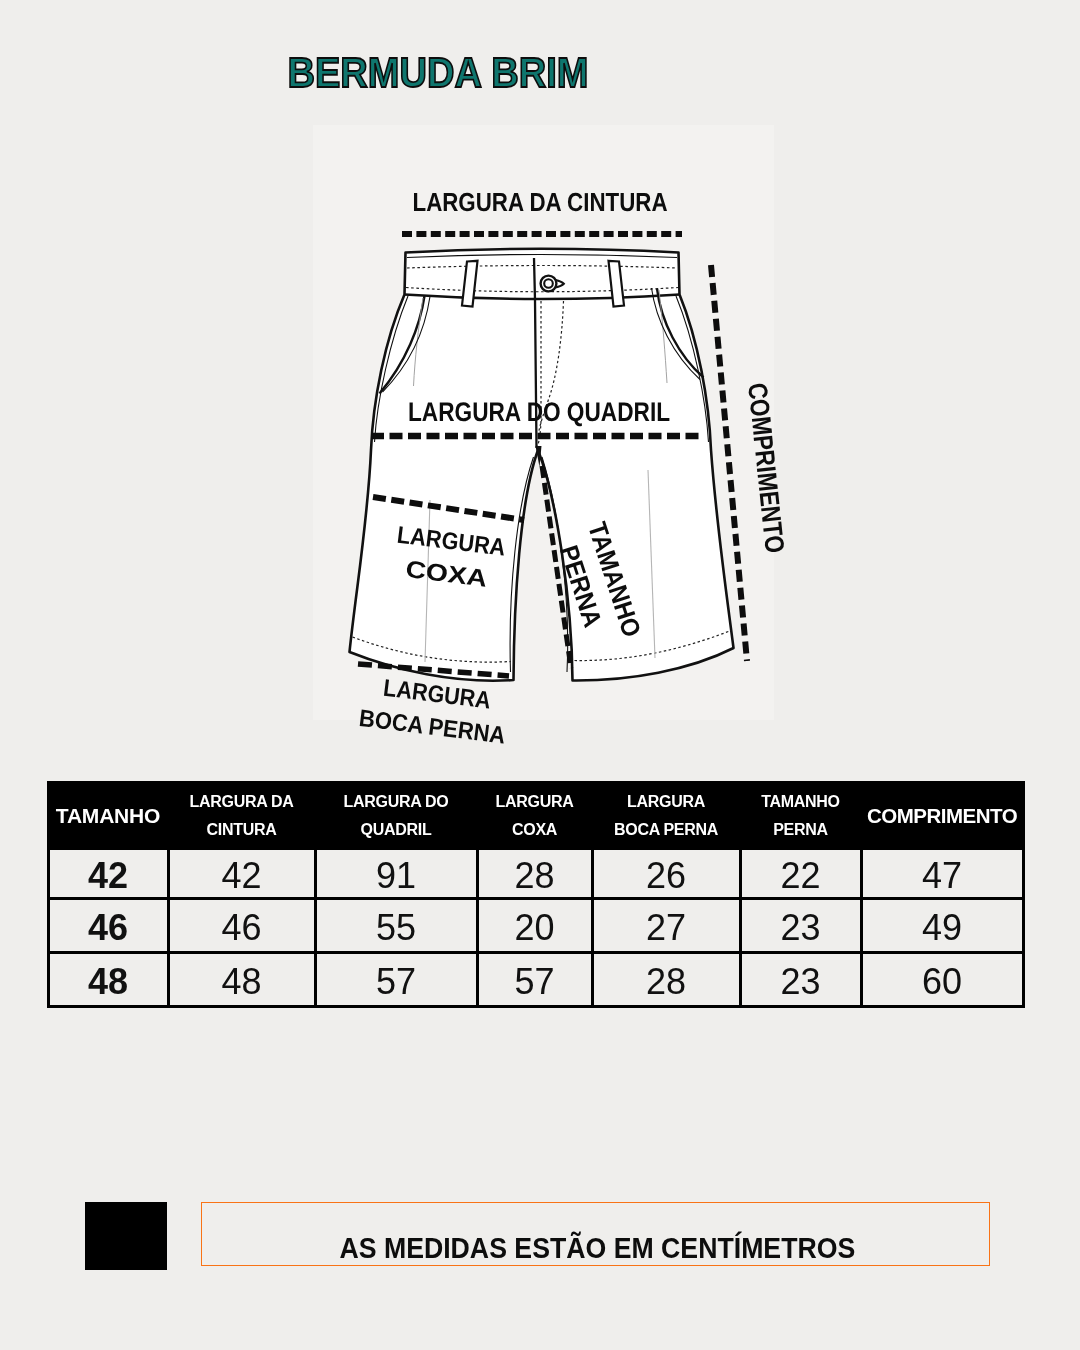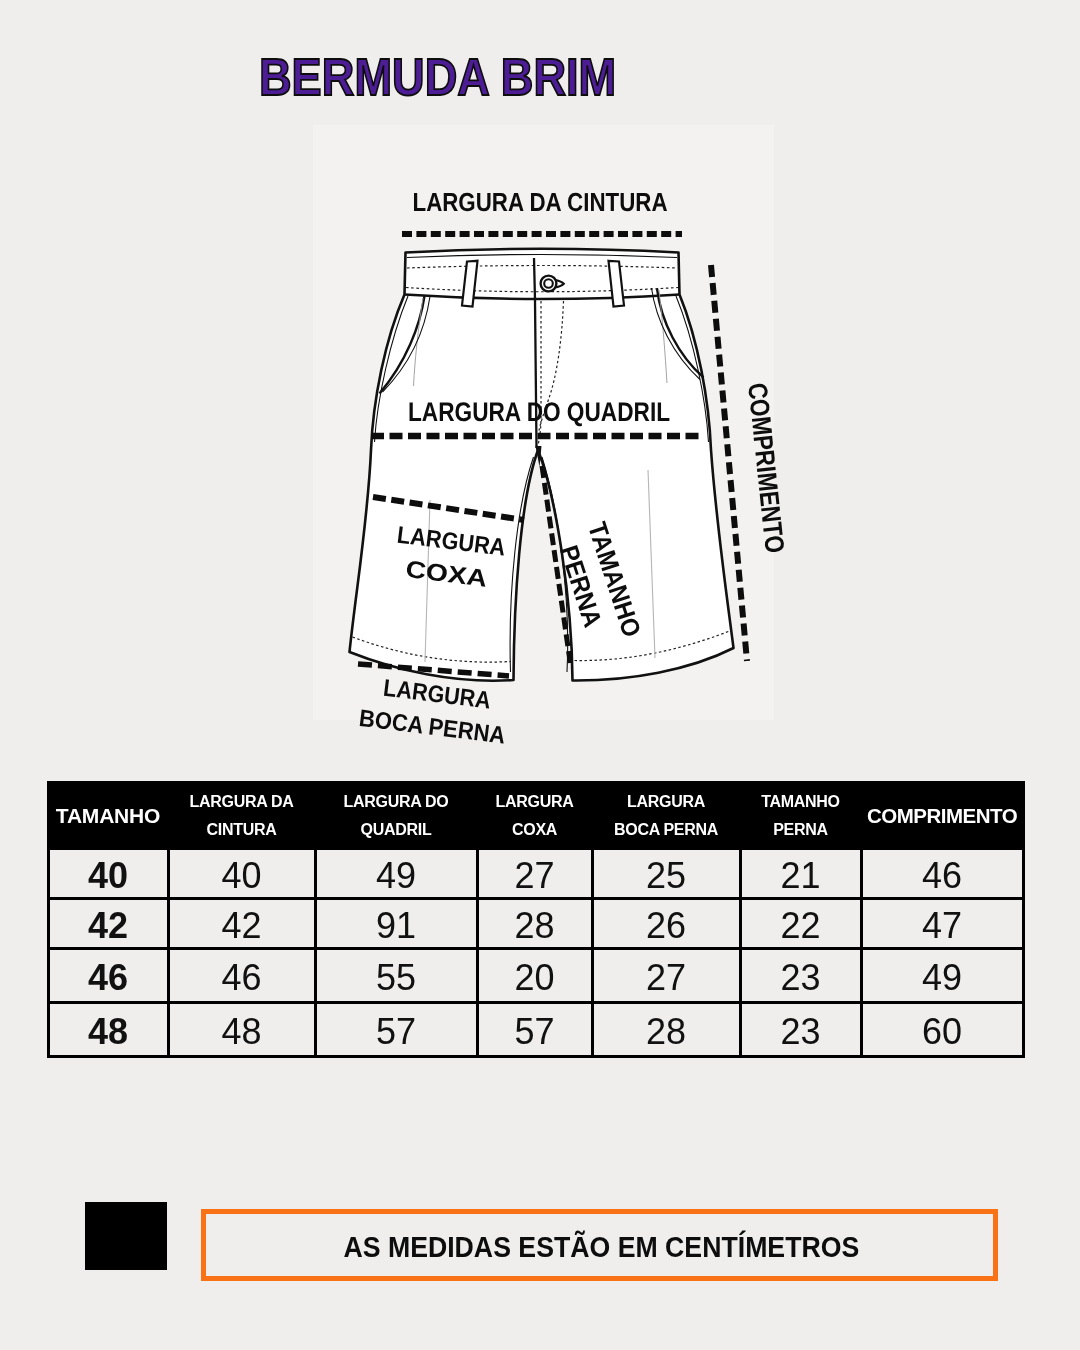--- a/index.html
+++ b/index.html
@@ -1,35 +1,35 @@
 <!DOCTYPE html>
 <html><head>
 <meta charset="utf-8">
 <style>
   html,body{margin:0;padding:0;}
   body{-webkit-font-smoothing:antialiased;width:1080px;height:1350px;background:#efeeec;font-family:"Liberation Sans",sans-serif;position:relative;overflow:hidden;}
   .abs{position:absolute;}
-  #title{left:0;top:48px;width:876px;text-align:center;font-size:51px;font-weight:700;color:#4c1d95;
+  #title{left:0;top:48px;width:876px;text-align:center;font-size:43px;font-weight:700;color:#0f766e;
          letter-spacing:0px;}
   #title span{display:inline-block;transform:scaleX(0.886);transform-origin:center;-webkit-text-stroke:1.8px #0d0d0d;}
   #imgarea{left:313px;top:125px;width:461px;height:595px;background:#f3f2f0;}
   table{border-collapse:collapse;table-layout:fixed;}
   #sizetable{left:46.5px;top:780.5px;}
   #sizetable th,#sizetable td{border:3px solid #000;padding:0;text-align:center;vertical-align:middle;}
   #sizetable thead th{padding-top:2px;}
   #sizetable tbody td{padding-top:5px;}
   tr.r1 td{height:43.5px;} tr.r2 td{height:41px;} tr.r3 td{height:41px;} tr.r4 td{height:44px;} tr.r5 td{height:46px;} tr.r6 td{height:46px;}
   #sizetable thead th{background:#000;color:#fff;font-weight:700;font-size:16px;letter-spacing:-0.3px;line-height:28px;height:61px;}
   #sizetable thead th.one{font-size:21px;letter-spacing:-0.2px;}
   #sizetable thead th.comp{font-size:20.5px;letter-spacing:-0.5px;}
   #sizetable tbody td{font-size:36px;color:#111;font-weight:400;}
   #sizetable tbody td.b{font-weight:700;}
   #blacksq{left:85px;top:1202px;width:82px;height:68px;background:#000;}
-  #notebox{left:201px;top:1202px;width:787px;height:58px;border:5px solid #f97316;
-           display:flex;align-items:center;justify-content:center;margin-top:7px;}
+  #notebox{left:201px;top:1202px;width:787px;height:58px;border:1px solid #f97316;
+           display:flex;align-items:flex-end;justify-content:center;}
   #notebox{padding-top:4px;box-sizing:content-box;}
   #notebox span{position:relative;left:2px;font-size:29px;font-weight:700;color:#0d0d0d;display:inline-block;transform:scaleX(0.92);transform-origin:center;}
   svg text{font-family:"Liberation Sans",sans-serif;font-weight:700;fill:#0d0d0d;text-rendering:geometricPrecision;}
 </style>
 </head>
 <body>
 <div id="title" class="abs"><span>BERMUDA BRIM</span></div>
 <div id="imgarea" class="abs"></div>
 
 <svg class="abs" style="left:0;top:0" width="1080" height="780" viewBox="0 0 1080 780">
@@ -130,29 +130,20 @@
       <th class="one">TAMANHO</th>
       <th>LARGURA DA<br>CINTURA</th>
       <th>LARGURA DO<br>QUADRIL</th>
       <th>LARGURA<br>COXA</th>
       <th>LARGURA<br>BOCA PERNA</th>
       <th>TAMANHO<br>PERNA</th>
       <th class="comp">COMPRIMENTO</th>
     </tr>
   </thead>
   <tbody>
-    <tr class="r2">
-        <td class="b">40</td>
-        <td>40</td>
-        <td>49</td>
-        <td>27</td>
-        <td>25</td>
-        <td>21</td>
-        <td>46</td>
-      </tr>
     <tr class="r3">
         <td class="b">42</td>
         <td>42</td>
         <td>91</td>
         <td>28</td>
         <td>26</td>
         <td>22</td>
         <td>47</td>
       </tr>
     <tr class="r5">

